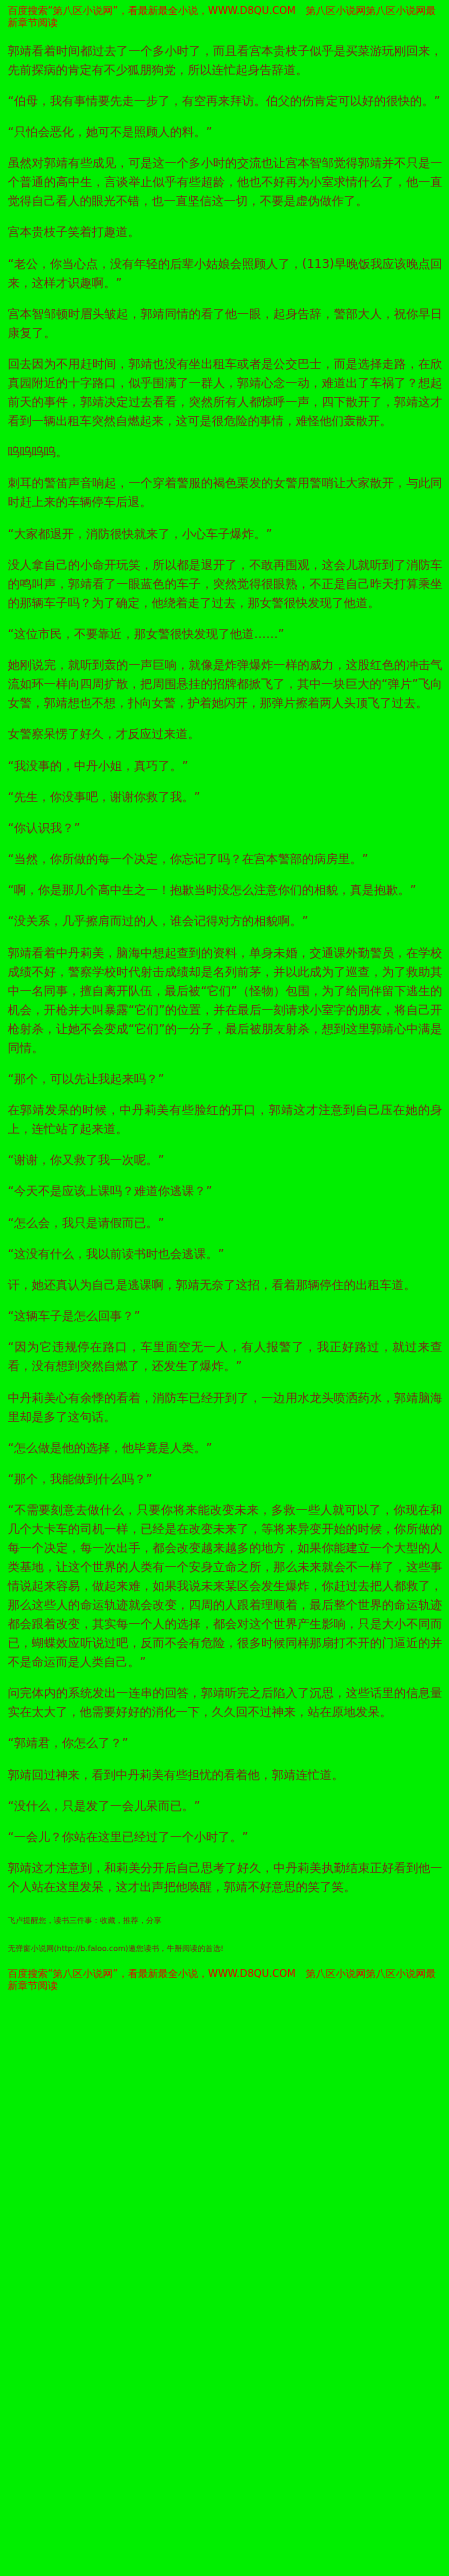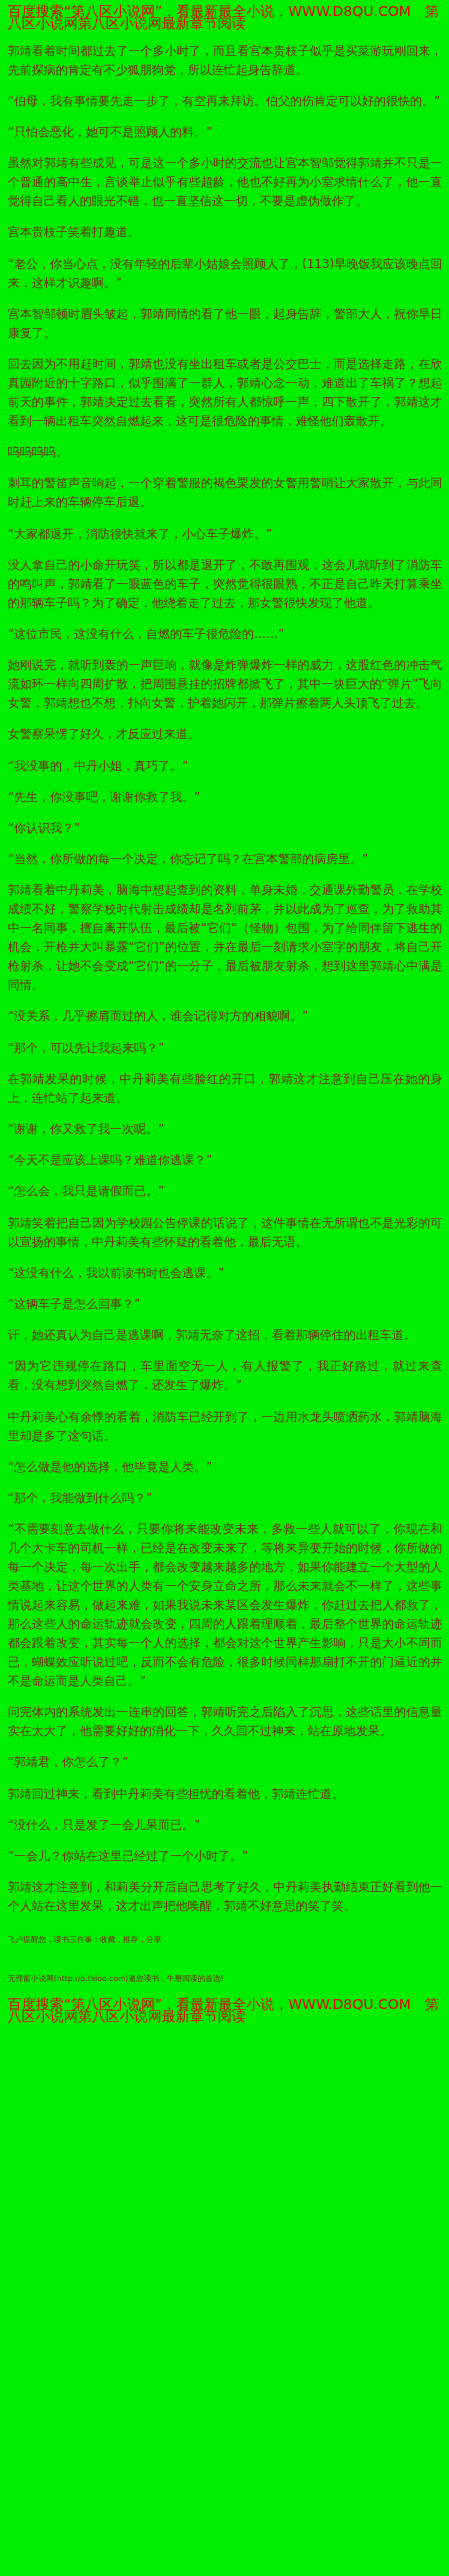--- a/index.html
+++ b/index.html
@@ -9,21 +9,21 @@
   body {
     width: 450px;
     min-height: 2576px;
     box-sizing: border-box;
     background: #00ef00;
     padding: 5.1px 7.7px 13px 7.7px;
     font-family: "DejaVu Sans", sans-serif;
   }
   .promo {
     color: #e40000;
-    font-size: 14px;
+    font-size: 10px;
     line-height: 12.2px;
     margin: 0 0 12.2px 0;
     word-break: break-all;
     cursor: pointer;
   }
   .promo.bottom {
     margin: 12.2px 0 0 0;
   }
   .para {
     color: #7a2417;
@@ -34,21 +34,21 @@
     word-break: break-all;
   }
   .footer-note {
     color: #7a2417;
     font-size: 7.7px;
     line-height: 12.2px;
     margin: 18px 0 12px 0;
     word-break: break-all;
   }
   .footer-note.site {
-    margin: 27px 0 0 0;
+    margin: 16px 0 0 0;
     cursor: pointer;
   }
 </style>
 </head>
 <body>
 
 <div class="page">
 
   <div class="promo top">百度搜索“第八区小说网”，看最新最全小说，WWW.D8QU.COM　第八区小说网第八区小说网最新章节阅读</div>
 
@@ -58,38 +58,38 @@
       <p class="para">“只怕会恶化，她可不是照顾人的料。”</p>
       <p class="para">虽然对郭靖有些成见，可是这一个多小时的交流也让宫本智邹觉得郭靖并不只是一个普通的高中生，言谈举止似乎有些超龄，他也不好再为小室求情什么了，他一直觉得自己看人的眼光不错，也一直坚信这一切，不要是虚伪做作了。</p>
       <p class="para">宫本贵枝子笑着打趣道。</p>
       <p class="para">“老公，你当心点，没有年轻的后辈小姑娘会照顾人了，(113)早晚饭我应该晚点回来，这样才识趣啊。”</p>
       <p class="para">宫本智邹顿时眉头皱起，郭靖同情的看了他一眼，起身告辞，警部大人，祝你早日康复了。</p>
       <p class="para">回去因为不用赶时间，郭靖也没有坐出租车或者是公交巴士，而是选择走路，在欣真园附近的十字路口，似乎围满了一群人，郭靖心念一动，难道出了车祸了？想起前天的事件，郭靖决定过去看看，突然所有人都惊呼一声，四下散开了，郭靖这才看到一辆出租车突然自燃起来，这可是很危险的事情，难怪他们轰散开。</p>
       <p class="para">呜呜呜呜。</p>
       <p class="para">刺耳的警笛声音响起，一个穿着警服的褐色栗发的女警用警哨让大家散开，与此同时赶上来的车辆停车后退。</p>
       <p class="para">“大家都退开，消防很快就来了，小心车子爆炸。”</p>
       <p class="para">没人拿自己的小命开玩笑，所以都是退开了，不敢再围观，这会儿就听到了消防车的鸣叫声，郭靖看了一眼蓝色的车子，突然觉得很眼熟，不正是自己昨天打算乘坐的那辆车子吗？为了确定，他绕着走了过去，那女警很快发现了他道。</p>
-      <p class="para">“这位市民，这没有什么，自燃的车子很危险的……”</p>
+      <p class="para">“这位市民，不要靠近，那女警很快发现了他道……”</p>
       <p class="para">她刚说完，就听到轰的一声巨响，就像是炸弹爆炸一样的威力，这股红色的冲击气流如环一样向四周扩散，把周围悬挂的招牌都掀飞了，其中一块巨大的“弹片”飞向女警，郭靖想也不想，扑向女警，护着她闪开，那弹片擦着两人头顶飞了过去。</p>
       <p class="para">女警察呆愣了好久，才反应过来道。</p>
       <p class="para">“我没事的，中丹小姐，真巧了。”</p>
       <p class="para">“先生，你没事吧，谢谢你救了我。”</p>
       <p class="para">“你认识我？”</p>
       <p class="para">“当然，你所做的每一个决定，你忘记了吗？在宫本警部的病房里。”</p>
+      <p class="para">“啊，你是那几个高中生之一！抱歉当时没怎么注意你们的相貌，真是抱歉。”</p>
+      <p class="para">“没关系，几乎擦肩而过的人，谁会记得对方的相貌啊。”</p>
       <p class="para">郭靖看着中丹莉美，脑海中想起查到的资料，单身未婚，交通课外勤警员，在学校成绩不好，警察学校时代射击成绩却是名列前茅，并以此成为了巡查，为了救助其中一名同事，擅自离开队伍，最后被“它们”（怪物）包围，为了给同伴留下逃生的机会，开枪并大叫暴露“它们”的位置，并在最后一刻请求小室字的朋友，将自己开枪射杀，让她不会变成“它们”的一分子，最后被朋友射杀，想到这里郭靖心中满是同情。</p>
-      <p class="para">“没关系，几乎擦肩而过的人，谁会记得对方的相貌啊。”</p>
       <p class="para">“那个，可以先让我起来吗？”</p>
       <p class="para">在郭靖发呆的时候，中丹莉美有些脸红的开口，郭靖这才注意到自己压在她的身上，连忙站了起来道。</p>
       <p class="para">“谢谢，你又救了我一次呢。”</p>
       <p class="para">“今天不是应该上课吗？难道你逃课？”</p>
       <p class="para">“怎么会，我只是请假而已。”</p>
-      <p class="para">郭靖笑着把自己因为学校园公告停课的话说了，这件事情在无所谓也不是光彩的可以宣扬的事情，中丹莉美有些怀疑的看着他，最后无语。</p>
       <p class="para">“这没有什么，我以前读书时也会逃课。”</p>
+      <p class="para">讦，她还真认为自己是逃课啊，郭靖无奈了这招，看着那辆停住的出租车道。</p>
       <p class="para">“这辆车子是怎么回事？”</p>
-      <p class="para">讦，她还真认为自己是逃课啊，郭靖无奈了这招，看着那辆停住的出租车道。</p>
       <p class="para">“因为它违规停在路口，车里面空无一人，有人报警了，我正好路过，就过来查看，没有想到突然自燃了，还发生了爆炸。”</p>
       <p class="para">中丹莉美心有余悸的看着，消防车已经开到了，一边用水龙头喷洒药水，郭靖脑海里却是多了这句话。</p>
       <p class="para">“怎么做是他的选择，他毕竟是人类。”</p>
       <p class="para">“那个，我能做到什么吗？”</p>
       <p class="para">“不需要刻意去做什么，只要你将来能改变未来，多救一些人就可以了，你现在和几个大卡车的司机一样，已经是在改变未来了，等将来异变开始的时候，你所做的每一个决定，每一次出手，都会改变越来越多的地方，如果你能建立一个大型的人类基地，让这个世界的人类有一个安身立命之所，那么未来就会不一样了，这些事情说起来容易，做起来难，如果我说未来某区会发生爆炸，你赶过去把人都救了，那么这些人的命运轨迹就会改变，四周的人跟着理顺着，最后整个世界的命运轨迹都会跟着改变，其实每一个人的选择，都会对这个世界产生影响，只是大小不同而已，蝴蝶效应听说过吧，反而不会有危险，很多时候同样那扇打不开的门逼近的并不是命运而是人类自己。”</p>
       <p class="para">问完体内的系统发出一连串的回答，郭靖听完之后陷入了沉思，这些话里的信息量实在太大了，他需要好好的消化一下，久久回不过神来，站在原地发呆。</p>
       <p class="para">“郭靖君，你怎么了？”</p>
       <p class="para">郭靖回过神来，看到中丹莉美有些担忧的看着他，郭靖连忙道。</p>
       <p class="para">“没什么，只是发了一会儿呆而已。”</p>
       <p class="para">“一会儿？你站在这里已经过了一个小时了。”</p>

